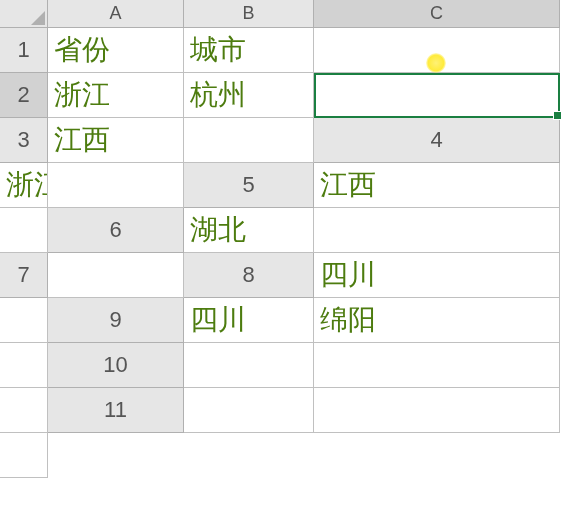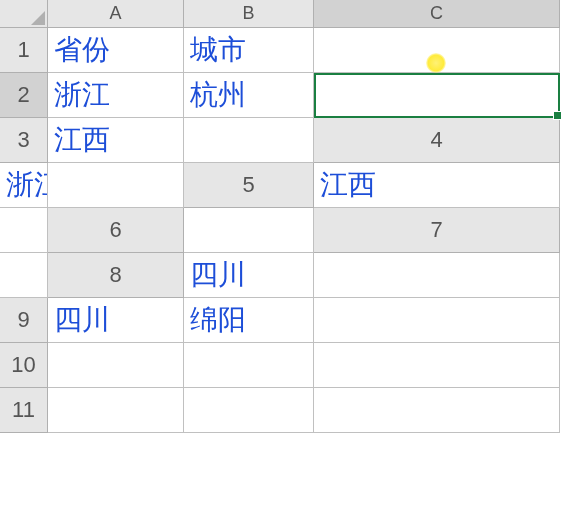--- a/index.html
+++ b/index.html
@@ -52,21 +52,21 @@
     .row-head.active {
       background: #d2d2d2;
     }
     .cell {
       border-right: 1px solid #c0c0c0;
       border-bottom: 1px solid #c0c0c0;
       padding: 0 6px;
       display: flex;
       align-items: center;
       font-size: 28px;
-      color: #1d4ed8;
+      color: #4d7c0f;
       background: #fff;
       white-space: nowrap;
       overflow: hidden;
     }
     .selection {
       position: absolute;
       border: 2px solid #1a7f41;
       pointer-events: none;
       z-index: 5;
     }
@@ -121,20 +121,21 @@
 
   <div class="row-head">4</div>
   <div class="cell">浙江</div>
   <div class="cell"></div>
 
   <div class="row-head">5</div>
   <div class="cell">江西</div>
   <div class="cell"></div>
 
   <div class="row-head">6</div>
+  <div class="cell">湖北</div>
   <div class="cell"></div>
 
   <div class="row-head">7</div>
   <div class="cell"></div>
 
   <div class="row-head">8</div>
   <div class="cell">四川</div>
   <div class="cell"></div>
 
   <div class="row-head">9</div>

